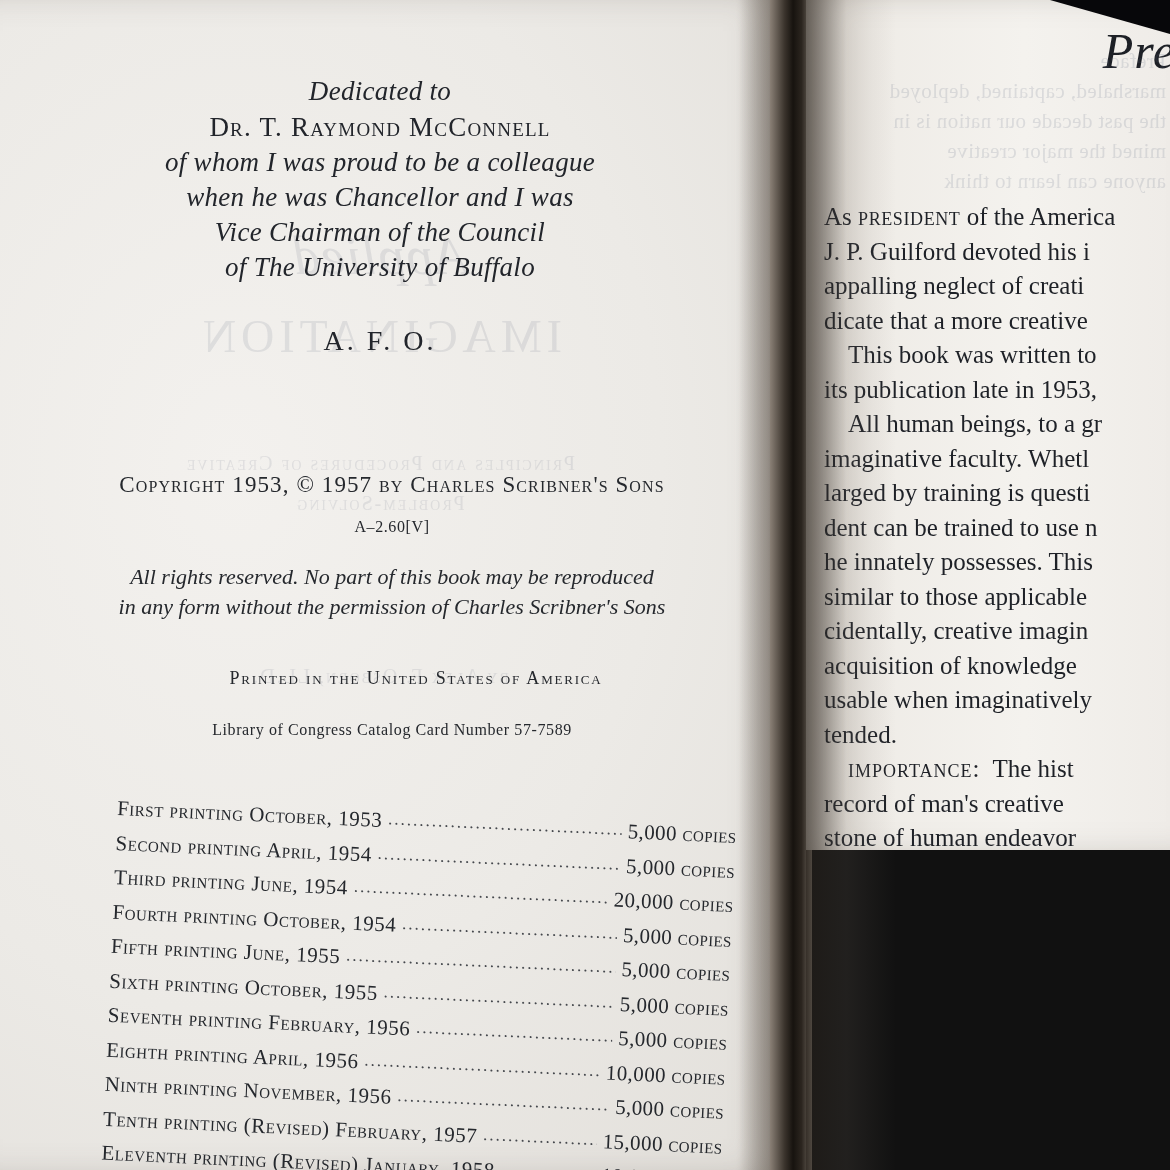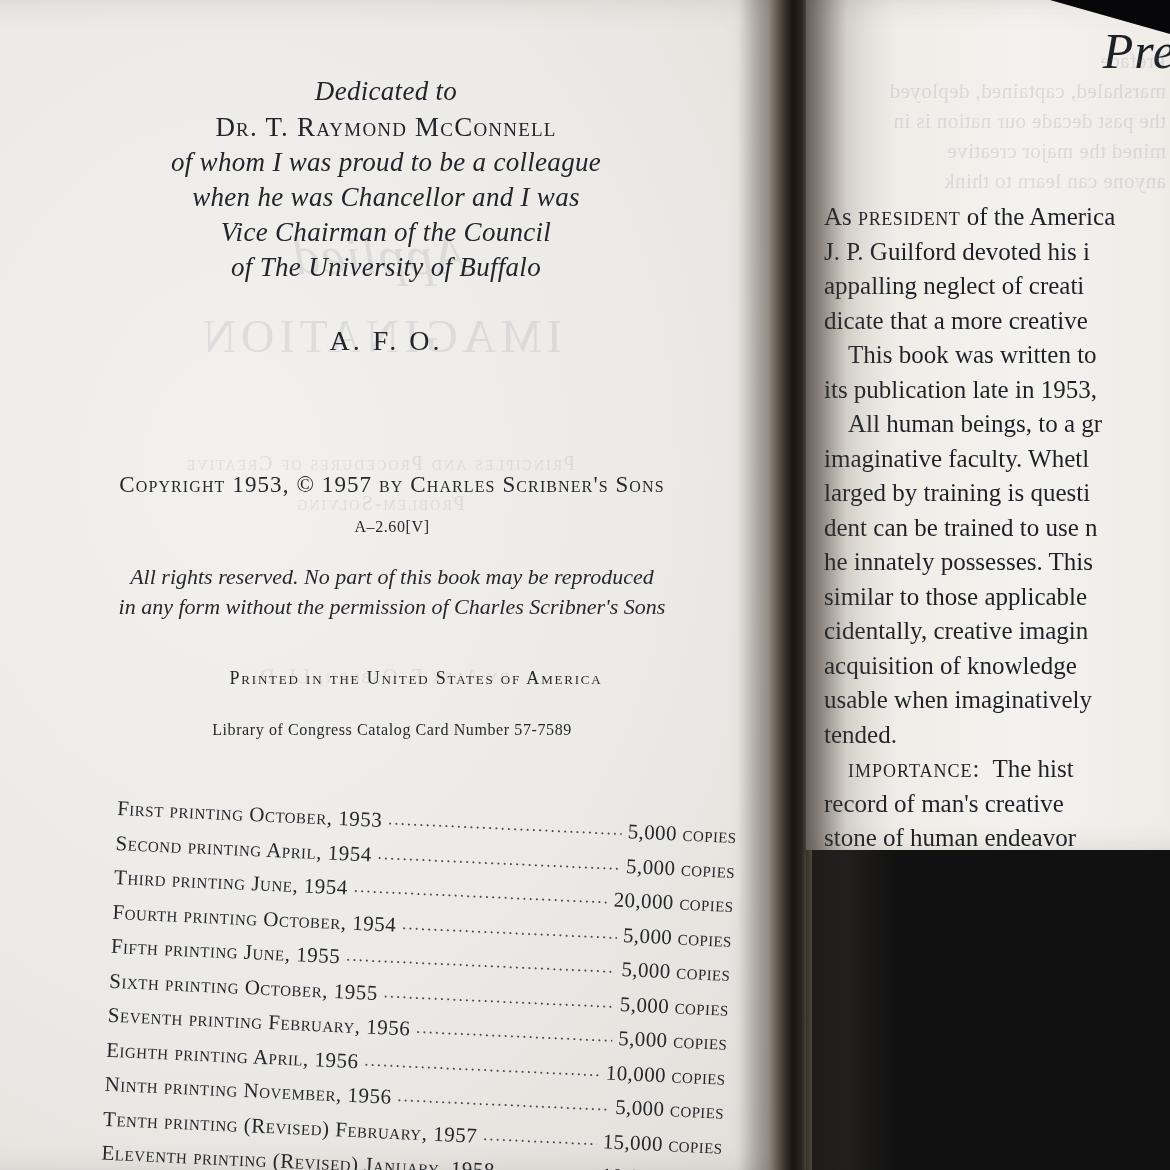--- a/index.html
+++ b/index.html
@@ -61,21 +61,20 @@
     clip-path: polygon(100% 0, 100% 100%, 0 0);
   }
 
   
   .ded {
     position: absolute;
     left: 0; top: 74px;
     width: 760px;
     text-align: center;
     color: #22252b;
-    margin-left: 6px;
   }
   .ded .line {
     font-style: italic;
     font-size: 27px;
     line-height: 35px;
     letter-spacing: 0.3px;
   }
   .ded .smallcaps {
     font-style: normal;
     font-variant: small-caps;

